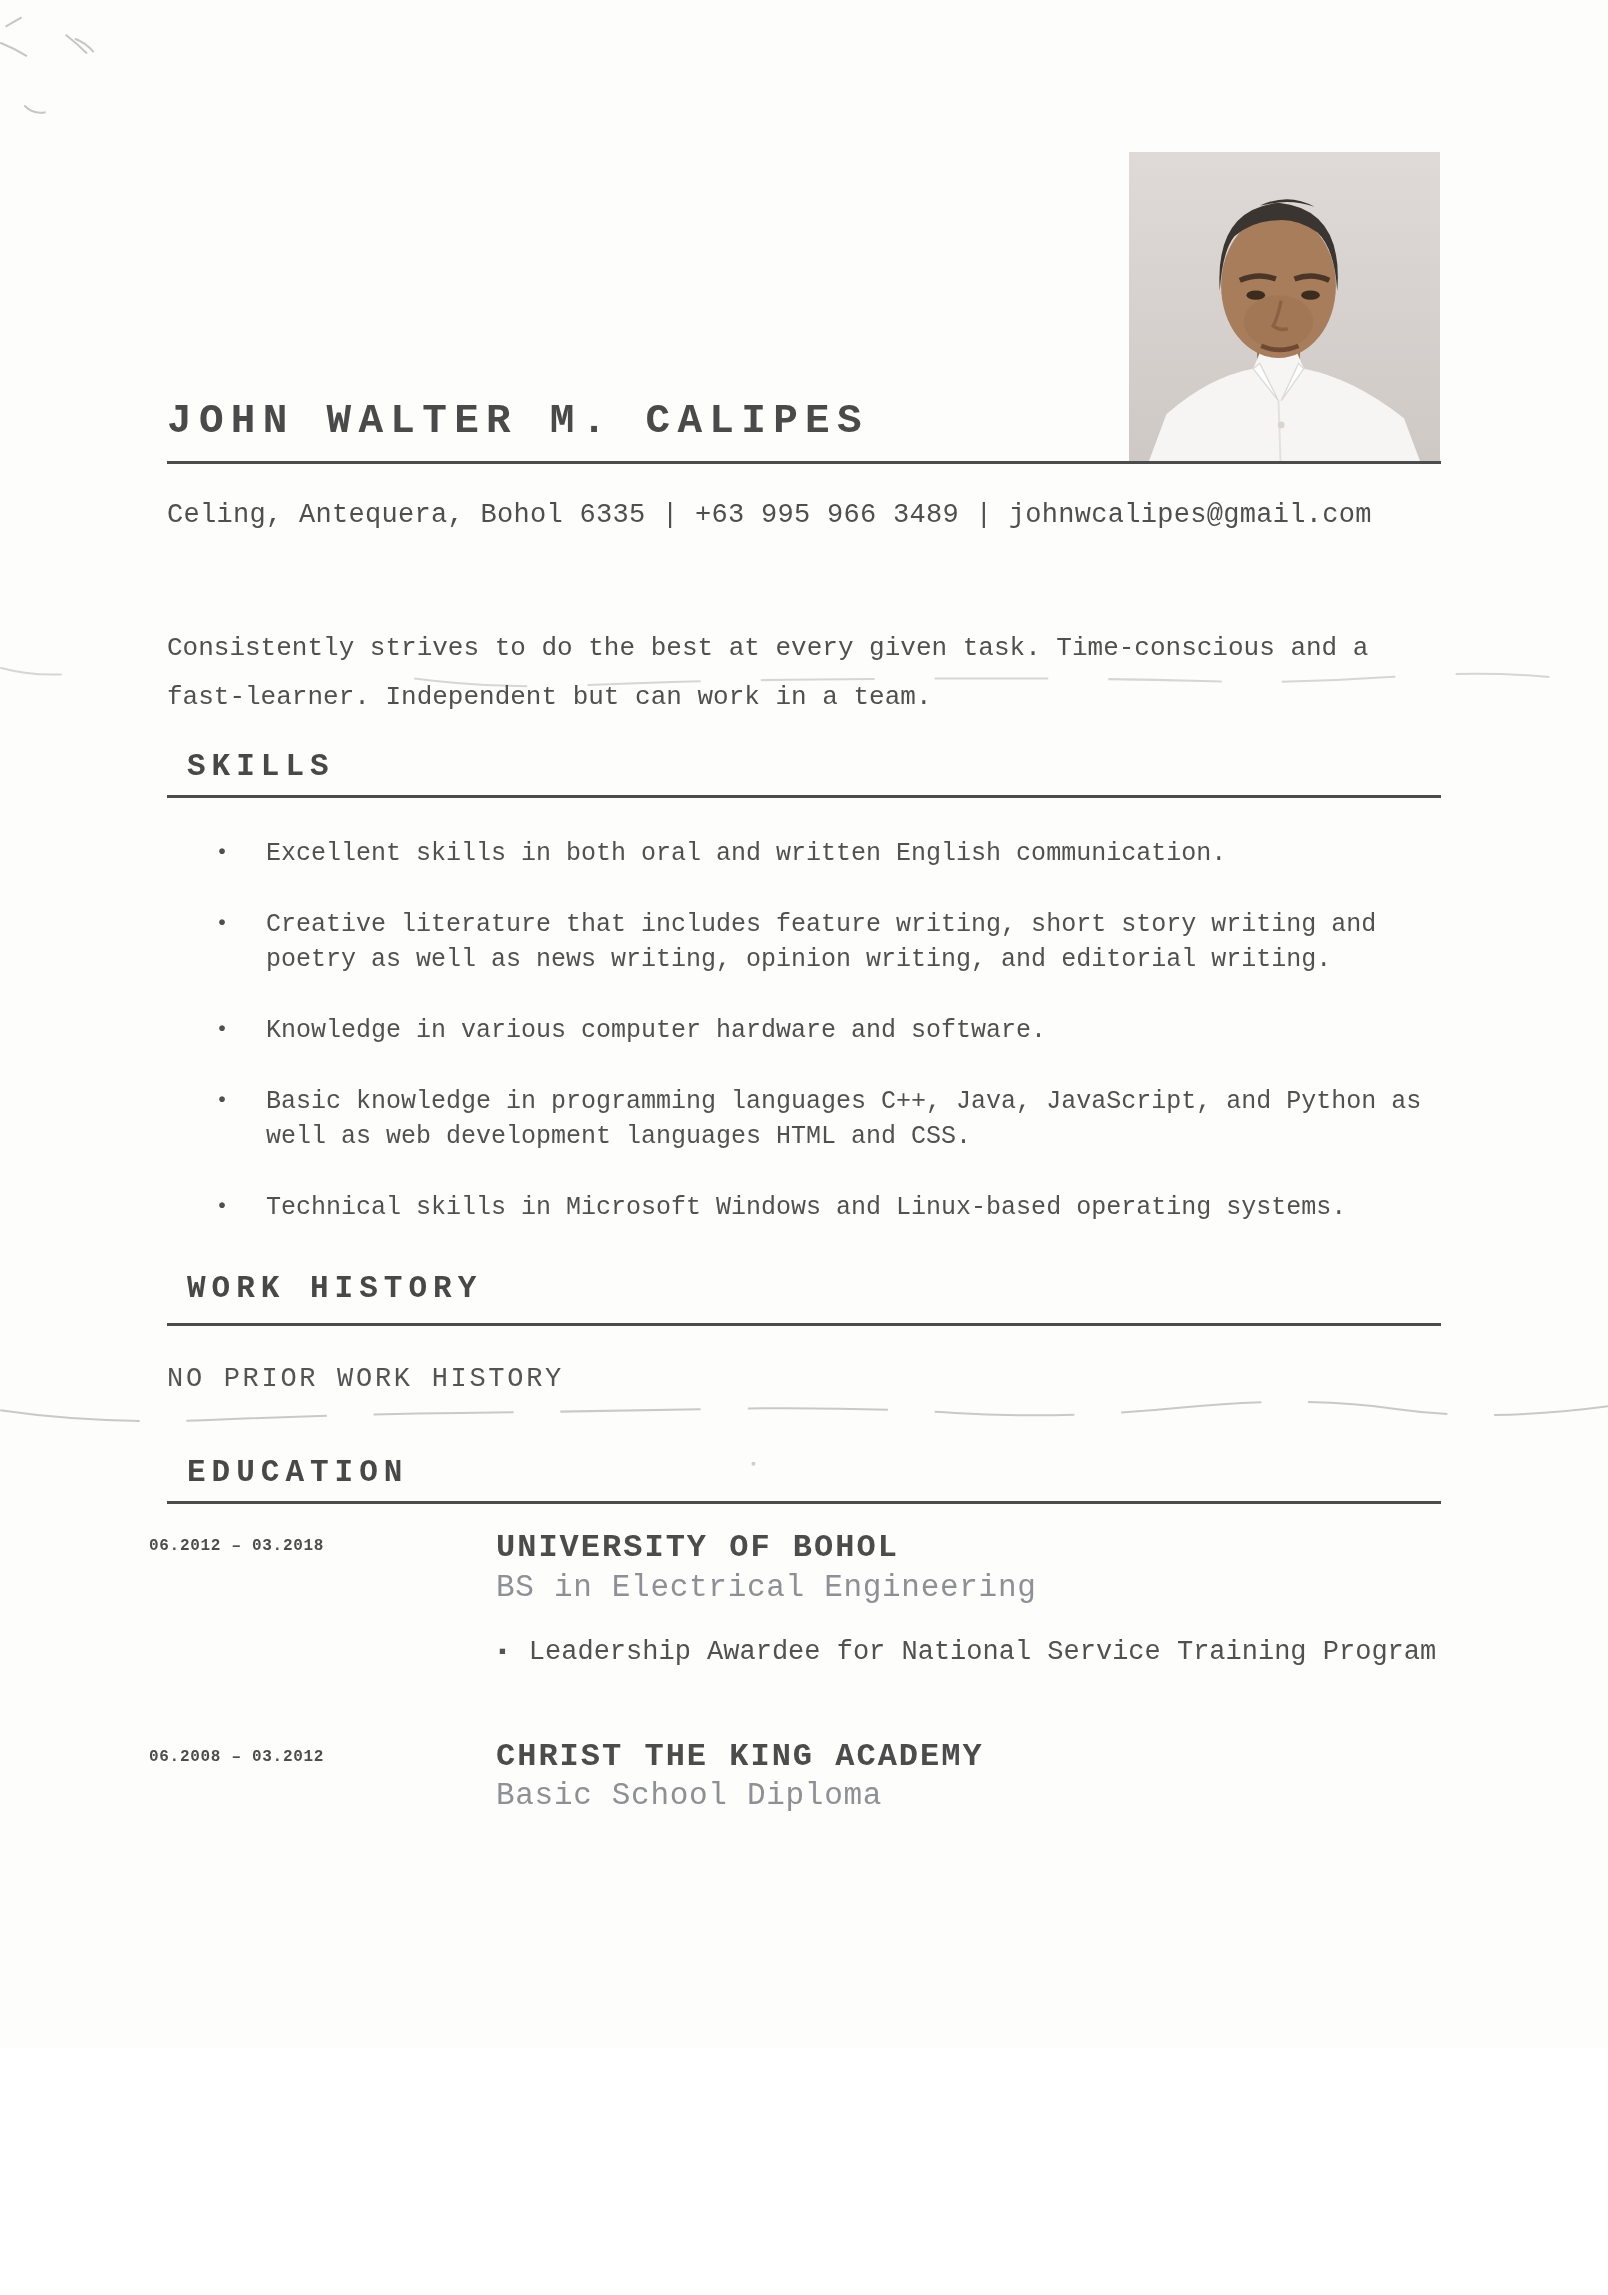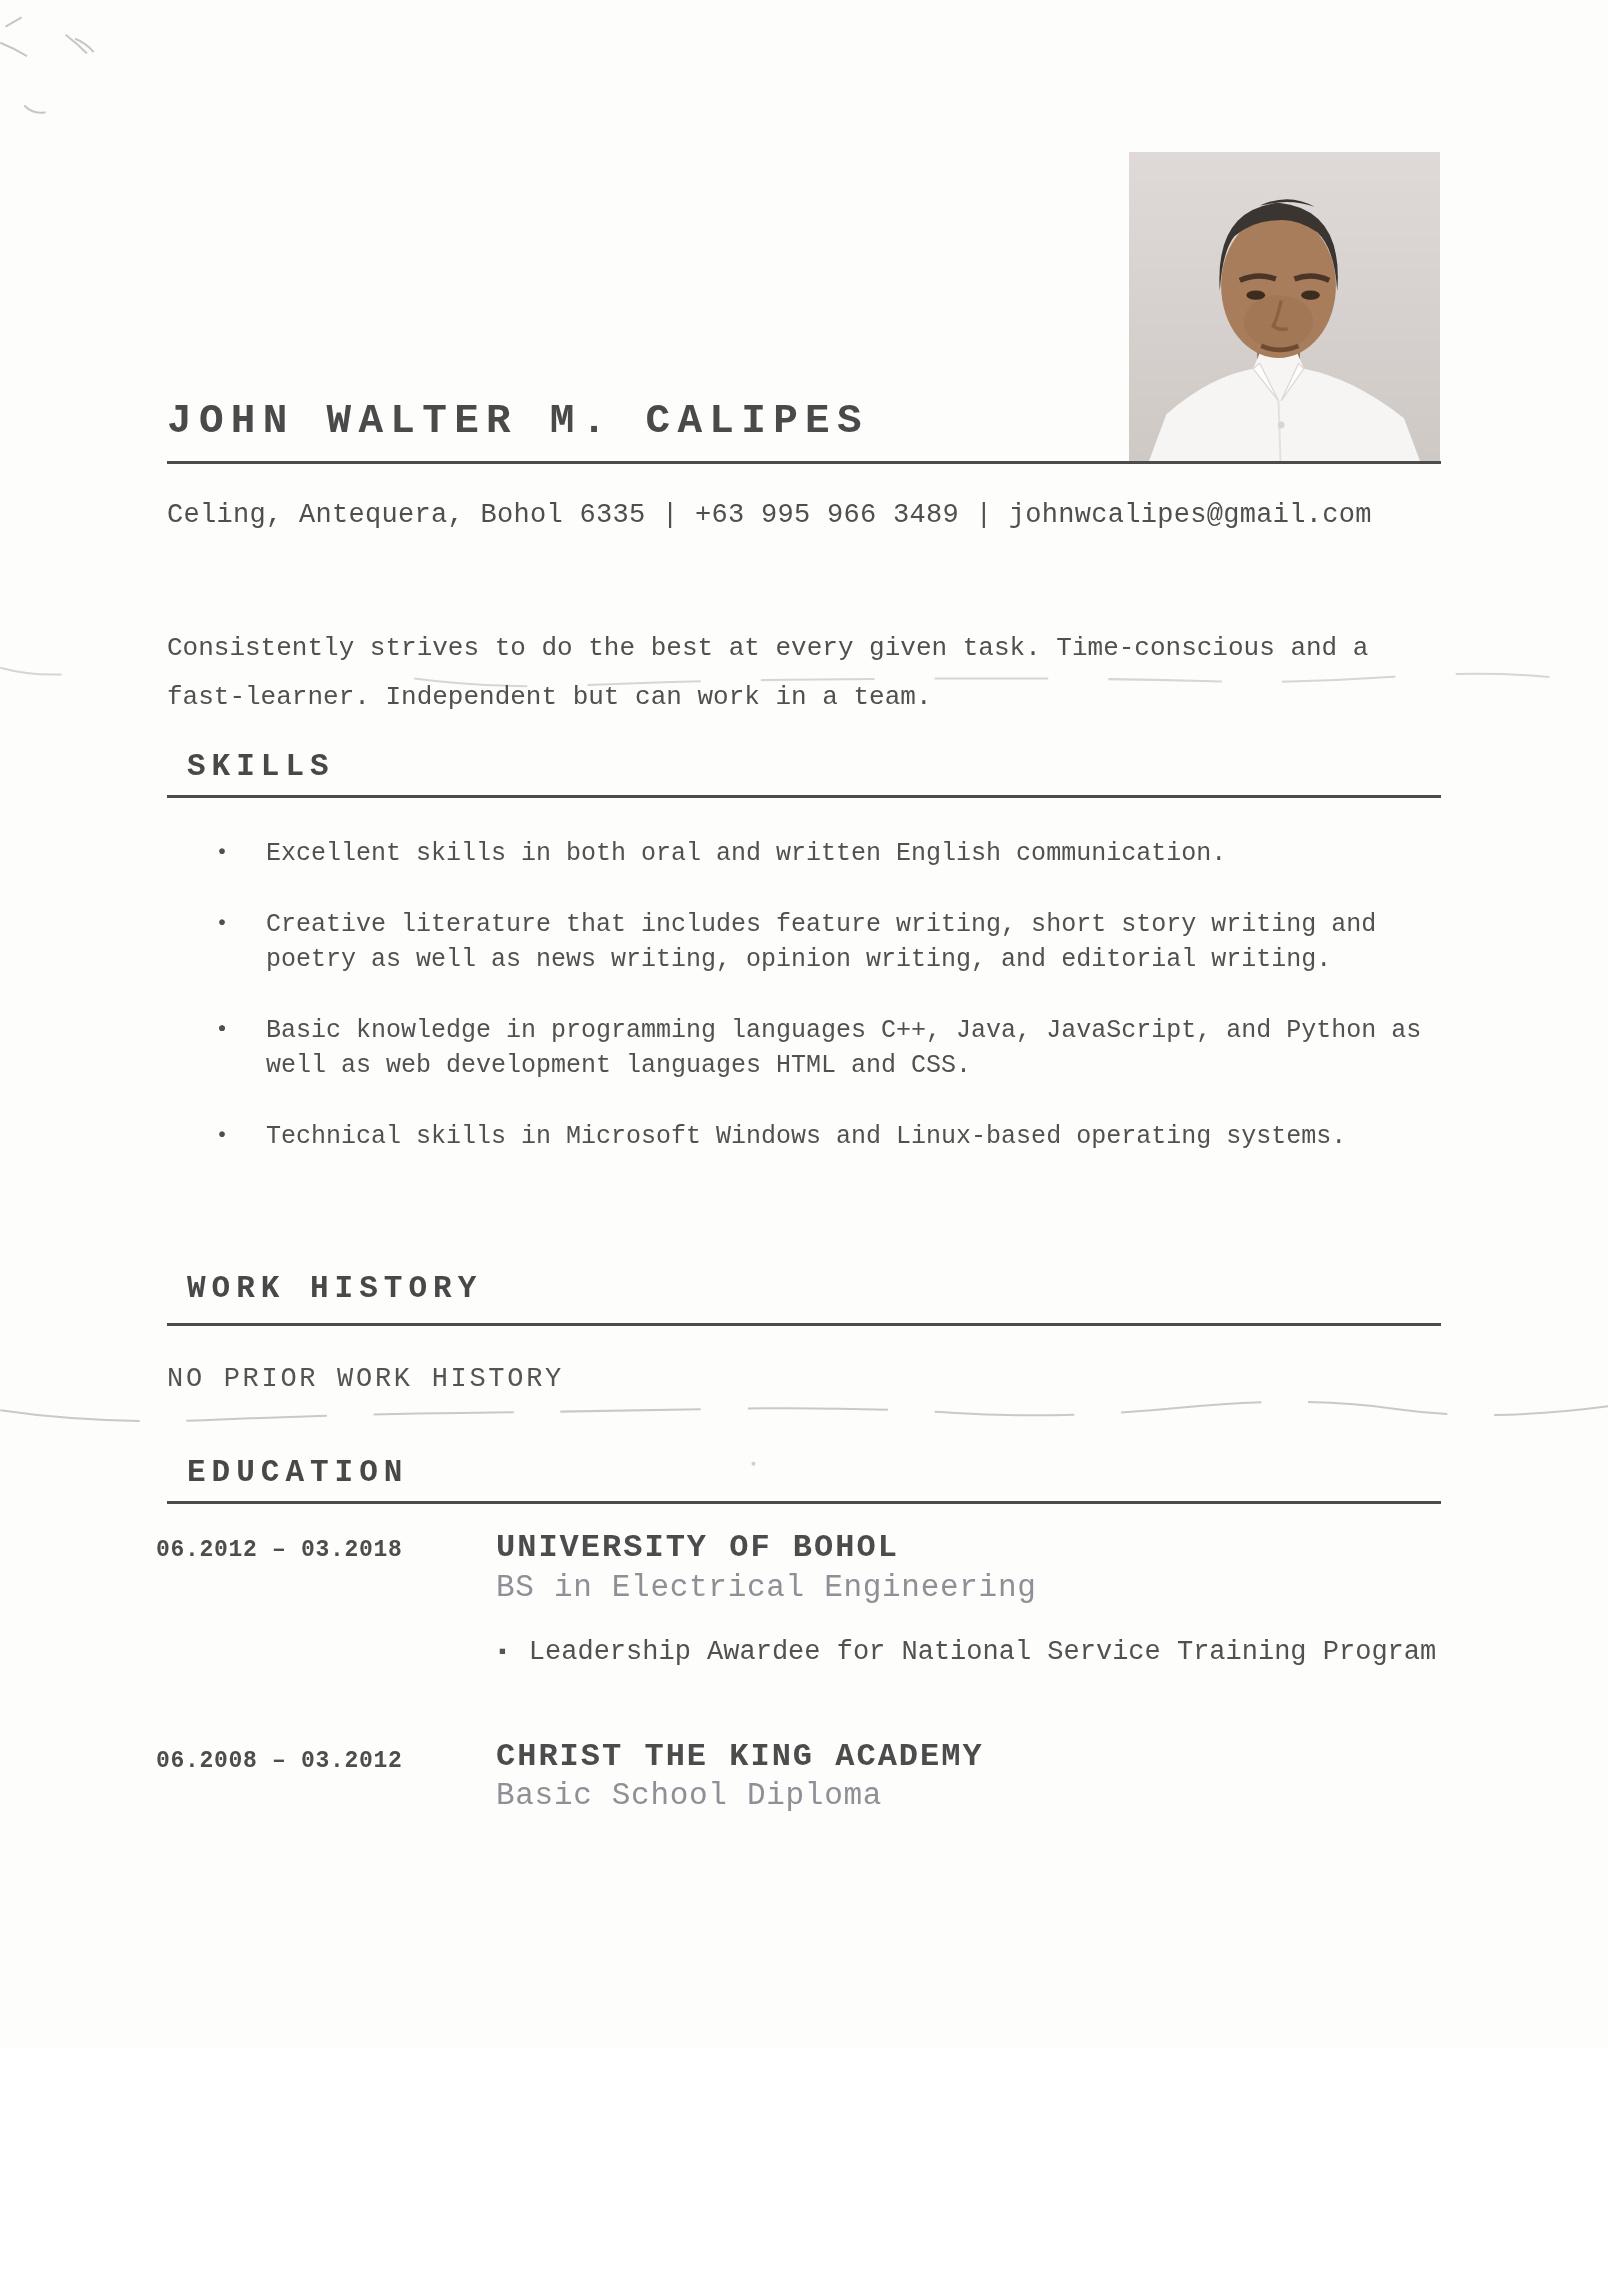--- a/index.html
+++ b/index.html
@@ -55,22 +55,22 @@
     position:absolute; left:51px; top:8.7px;
     font-size:13.4px; color:#4f4f4f; line-height:1;
   }
 
   .no-work {
     position:absolute; left:167px; top:1364px;
     font-size:27px; letter-spacing:2.7px; color:#545454; white-space:nowrap;
   }
 
   .edu-dates {
-    position:absolute; left:156px;
-    font-size:23px; font-weight:bold; letter-spacing:0.7px;
+    position:absolute; left:149px;
+    font-size:16px; font-weight:bold; letter-spacing:0.7px;
     color:#4d4d4d; white-space:nowrap;
   }
   .edu-school {
     position:absolute; left:496px;
     font-size:32px; font-weight:bold; letter-spacing:2px;
     color:#4c4c4c; white-space:nowrap;
   }
   .edu-degree {
     position:absolute; left:496px;
     font-size:31px; letter-spacing:0.7px;
@@ -148,20 +148,21 @@
     <li>
       <span class="dot">●</span>
       <span>Excellent skills in both oral and written English communication.</span>
     </li>
     <li>
       <span class="dot">●</span>
       <span>Creative literature that includes feature writing, short story writing and poetry as well as news writing, opinion writing, and editorial writing.</span>
     </li>
     <li>
       <span class="dot">●</span>
+      <span>Knowledge in various computer hardware and software.</span>
     </li>
     <li>
       <span class="dot">●</span>
       <span>Basic knowledge in programming languages C++, Java, JavaScript, and Python as well as web development languages HTML and CSS.</span>
     </li>
     <li>
       <span class="dot">●</span>
       <span>Technical skills in Microsoft Windows and Linux-based operating systems.</span>
     </li>
   </ul>

